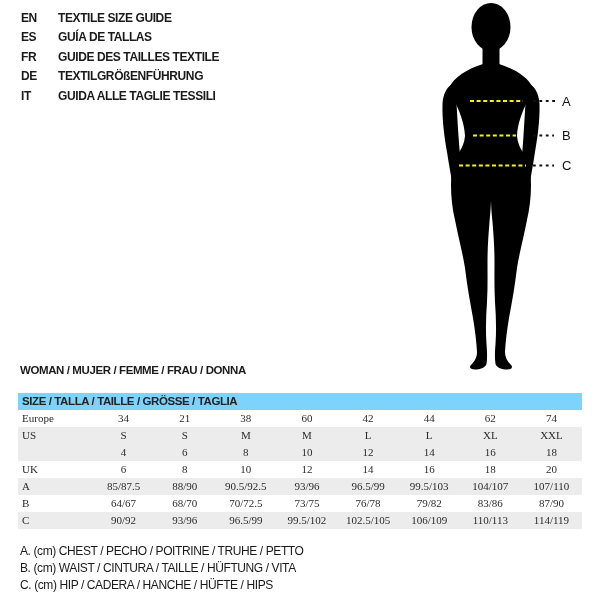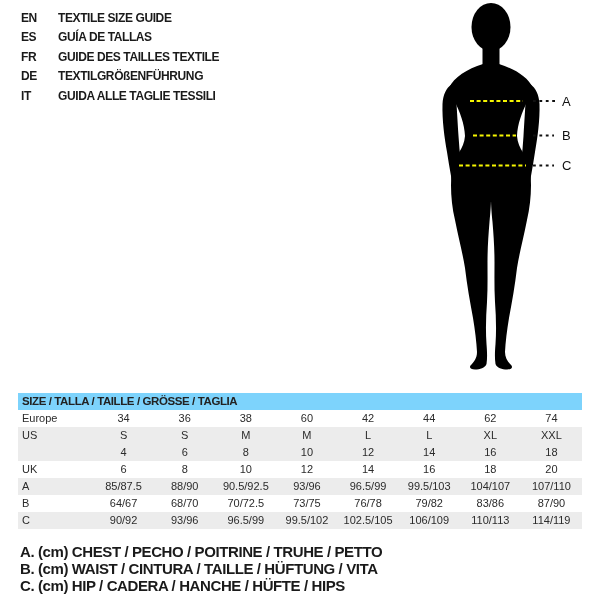--- a/index.html
+++ b/index.html
@@ -16,28 +16,28 @@
 
   
   .figure { position:absolute; left:425px; top:0; width:175px; height:380px; }
   .figure svg { display:block; }
   .figure text { font-family:"Liberation Sans", sans-serif; font-size:13px; fill:#111; }
 
   
   .table-title { position:absolute; left:20px; top:364px; font-weight:bold; font-size:11.5px; letter-spacing:-0.4px; }
   .size-table { position:absolute; left:18px; top:393px; width:564px; font-size:11px; }
   .theader { height:17px; line-height:17px; background:#7dd3fc; font-weight:bold; font-size:11.5px; padding-left:4px; letter-spacing:-0.4px; color:#222; }
-  .trow { display:flex; height:17px; line-height:17px; color:#2b2b2b; }
+  .trow { display:flex; height:17px; line-height:17px; color:#2b2b2b;font-family:Liberation Serif, serif; }
   .trow.shaded { background:#ececec; }
   .tlabel { width:75px; padding-left:4px; box-sizing:border-box; }
   .tcell { flex:1; text-align:center; }
 
   
   .legend { position:absolute; left:20px; top:543px; }
-  .legend-line { height:17px; line-height:17px; font-weight:bold; font-size:15px; letter-spacing:-0.4px; white-space:nowrap; }
+  .legend-line { height:17px; line-height:17px; font-weight:normal; font-size:12px; letter-spacing:-0.4px; white-space:nowrap; }
 </style>
 </head>
 <body>
 
 <div class="page">
 
   <div class="lang-list">
     <div class="lang-row">
       <span class="lang-code">EN</span>
       <span class="lang-label">TEXTILE SIZE GUIDE</span>
@@ -140,28 +140,29 @@
       <line x1="48" y1="135.5" x2="91" y2="135.5" stroke="#f5f500" stroke-width="2.2" stroke-dasharray="4 2.6"></line>
       <line x1="108" y1="135.5" x2="129" y2="135.5" stroke="#111" stroke-width="2" stroke-dasharray="2.8 3.6"></line>
       <text x="137" y="140">B</text>
 
       <line x1="34" y1="165.5" x2="101" y2="165.5" stroke="#f5f500" stroke-width="2.2" stroke-dasharray="4 2.6"></line>
       <line x1="108" y1="165.5" x2="129" y2="165.5" stroke="#111" stroke-width="2" stroke-dasharray="2.8 3.6"></line>
       <text x="137" y="170">C</text>
     </svg>
   </div>
 
+  <div class="table-title">WOMAN / MUJER / FEMME / FRAU / DONNA</div>
 
   <div class="size-table">
     <div class="theader">SIZE / TALLA / TAILLE / GRÖSSE / TAGLIA</div>
     <div>
         <div class="trow">
           <div class="tlabel">Europe</div>
           <div class="tcell">34</div>
-          <div class="tcell">36</div>
+          <div class="tcell">21</div>
           <div class="tcell">38</div>
           <div class="tcell">60</div>
           <div class="tcell">42</div>
           <div class="tcell">44</div>
           <div class="tcell">62</div>
           <div class="tcell">74</div>
         </div>
         <div class="trow shaded">
           <div class="tlabel">US</div>
           <div class="tcell">S</div>

